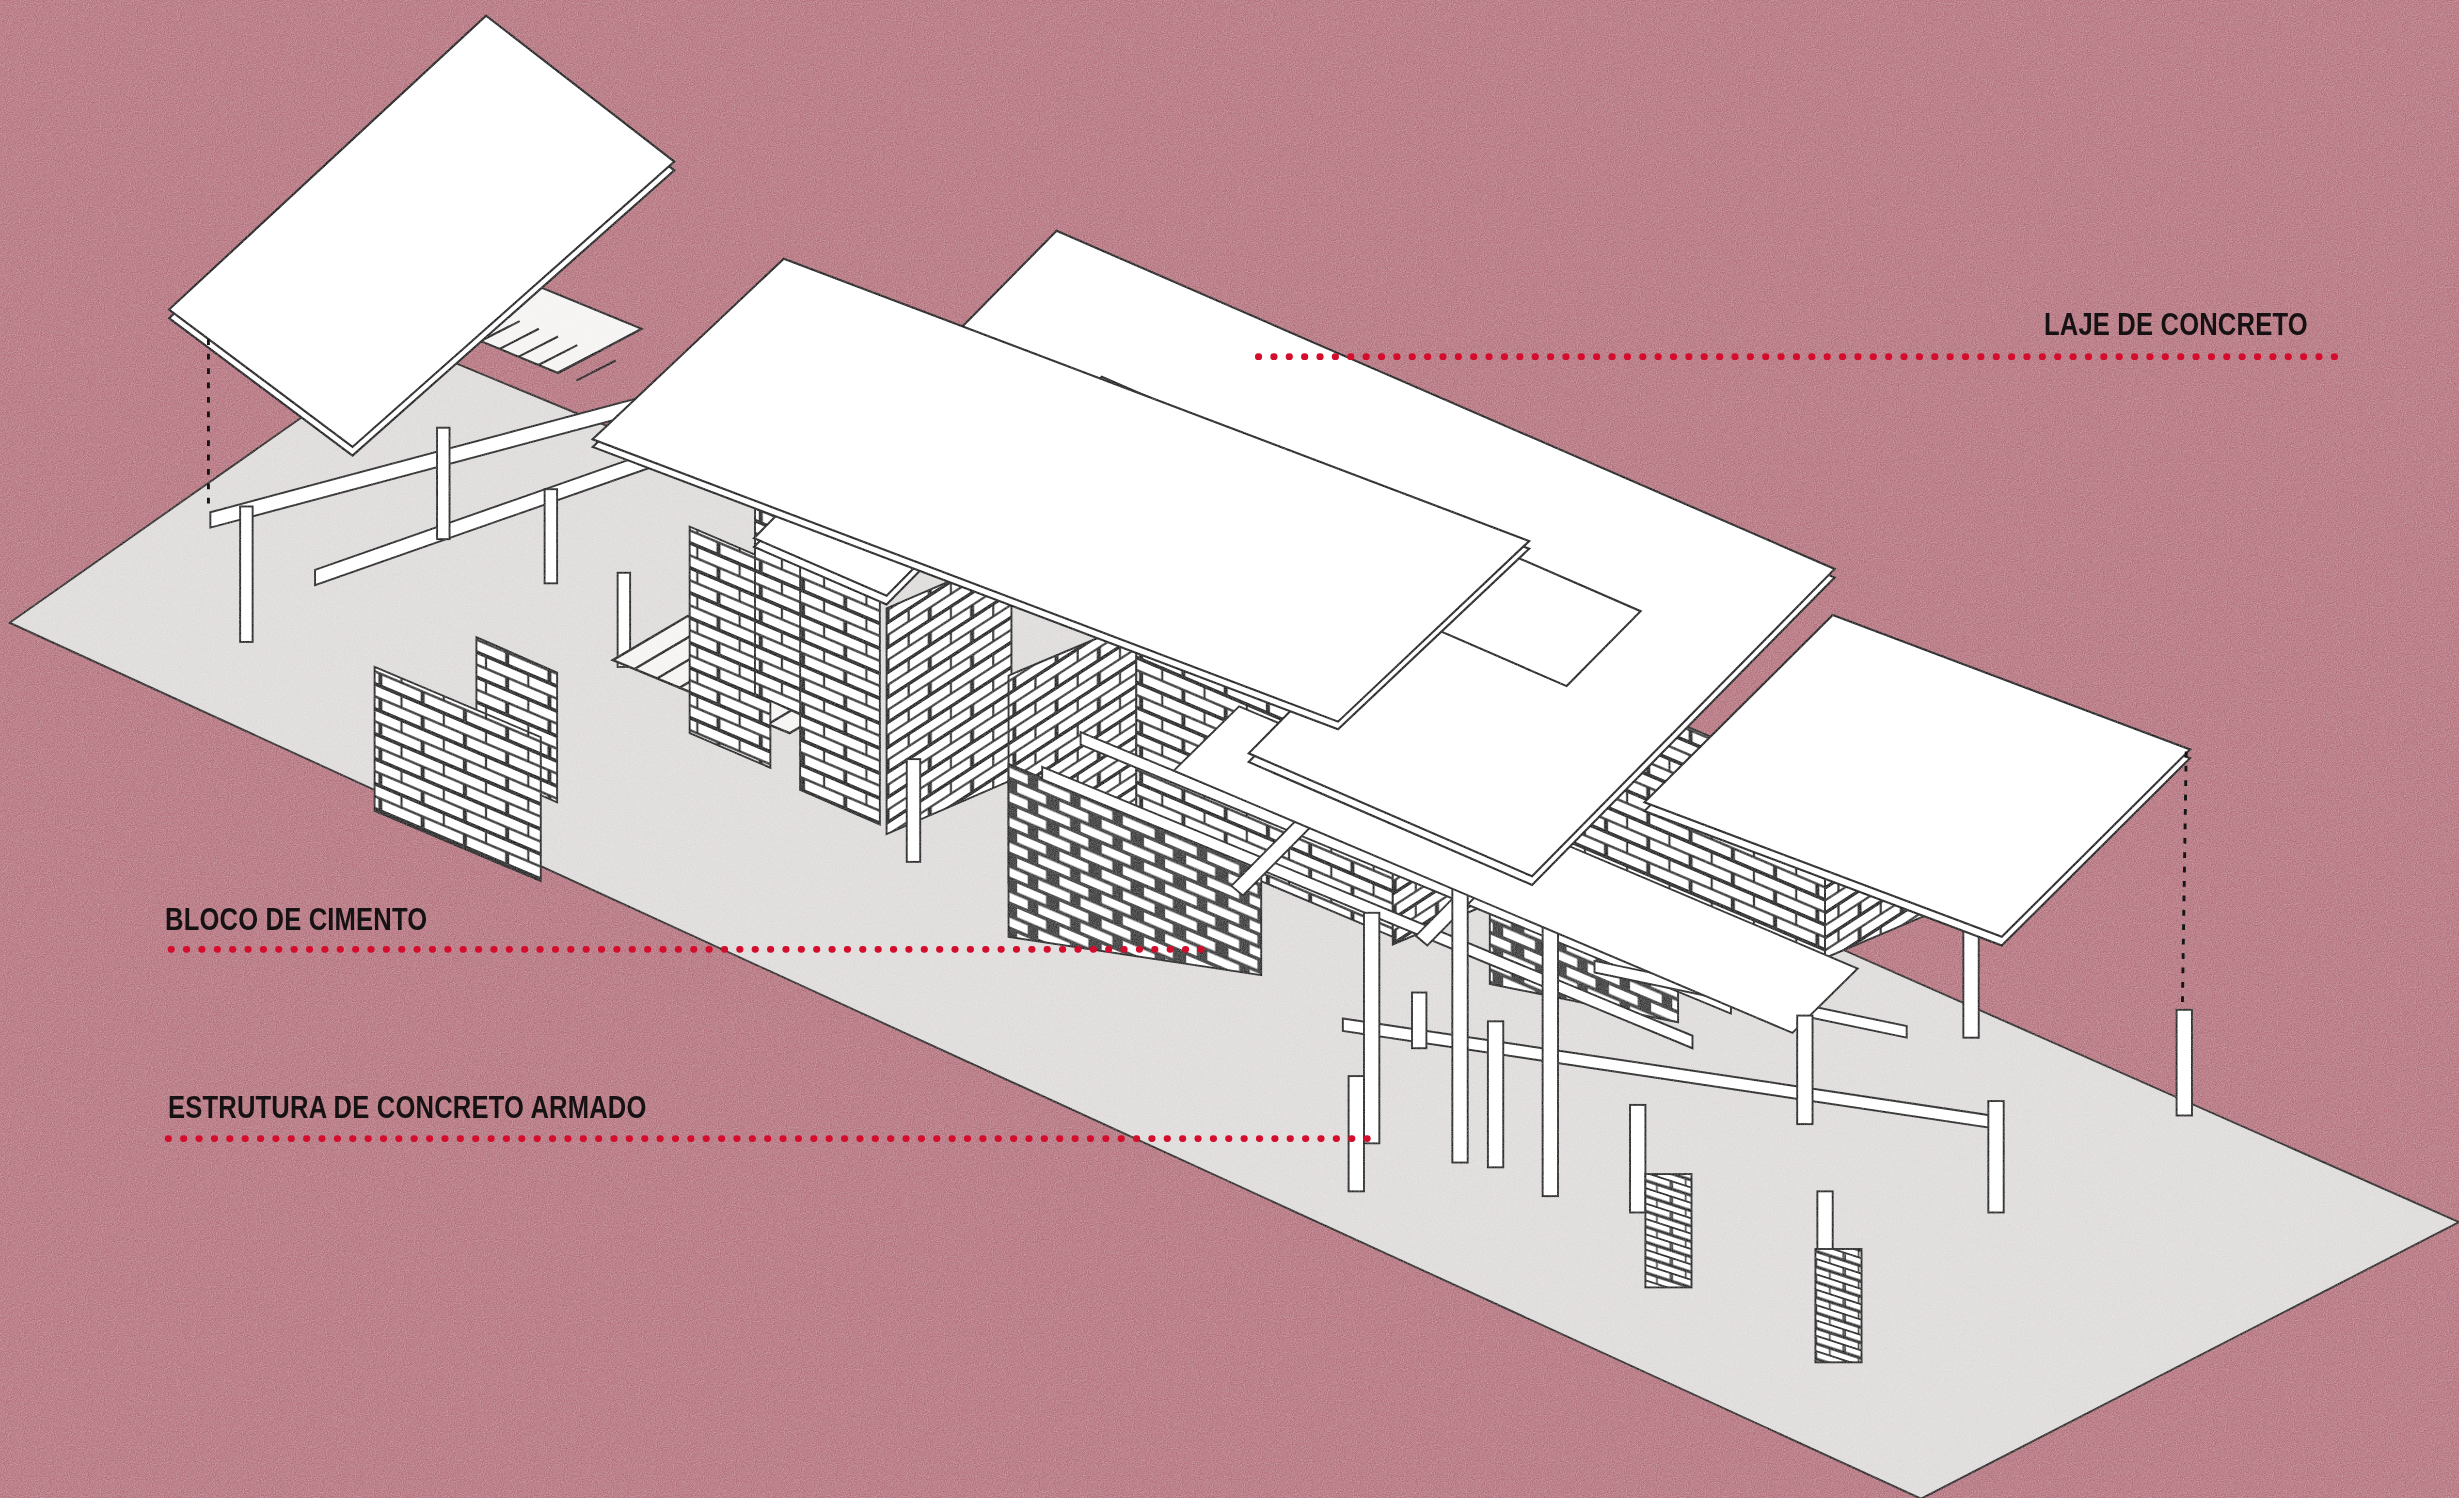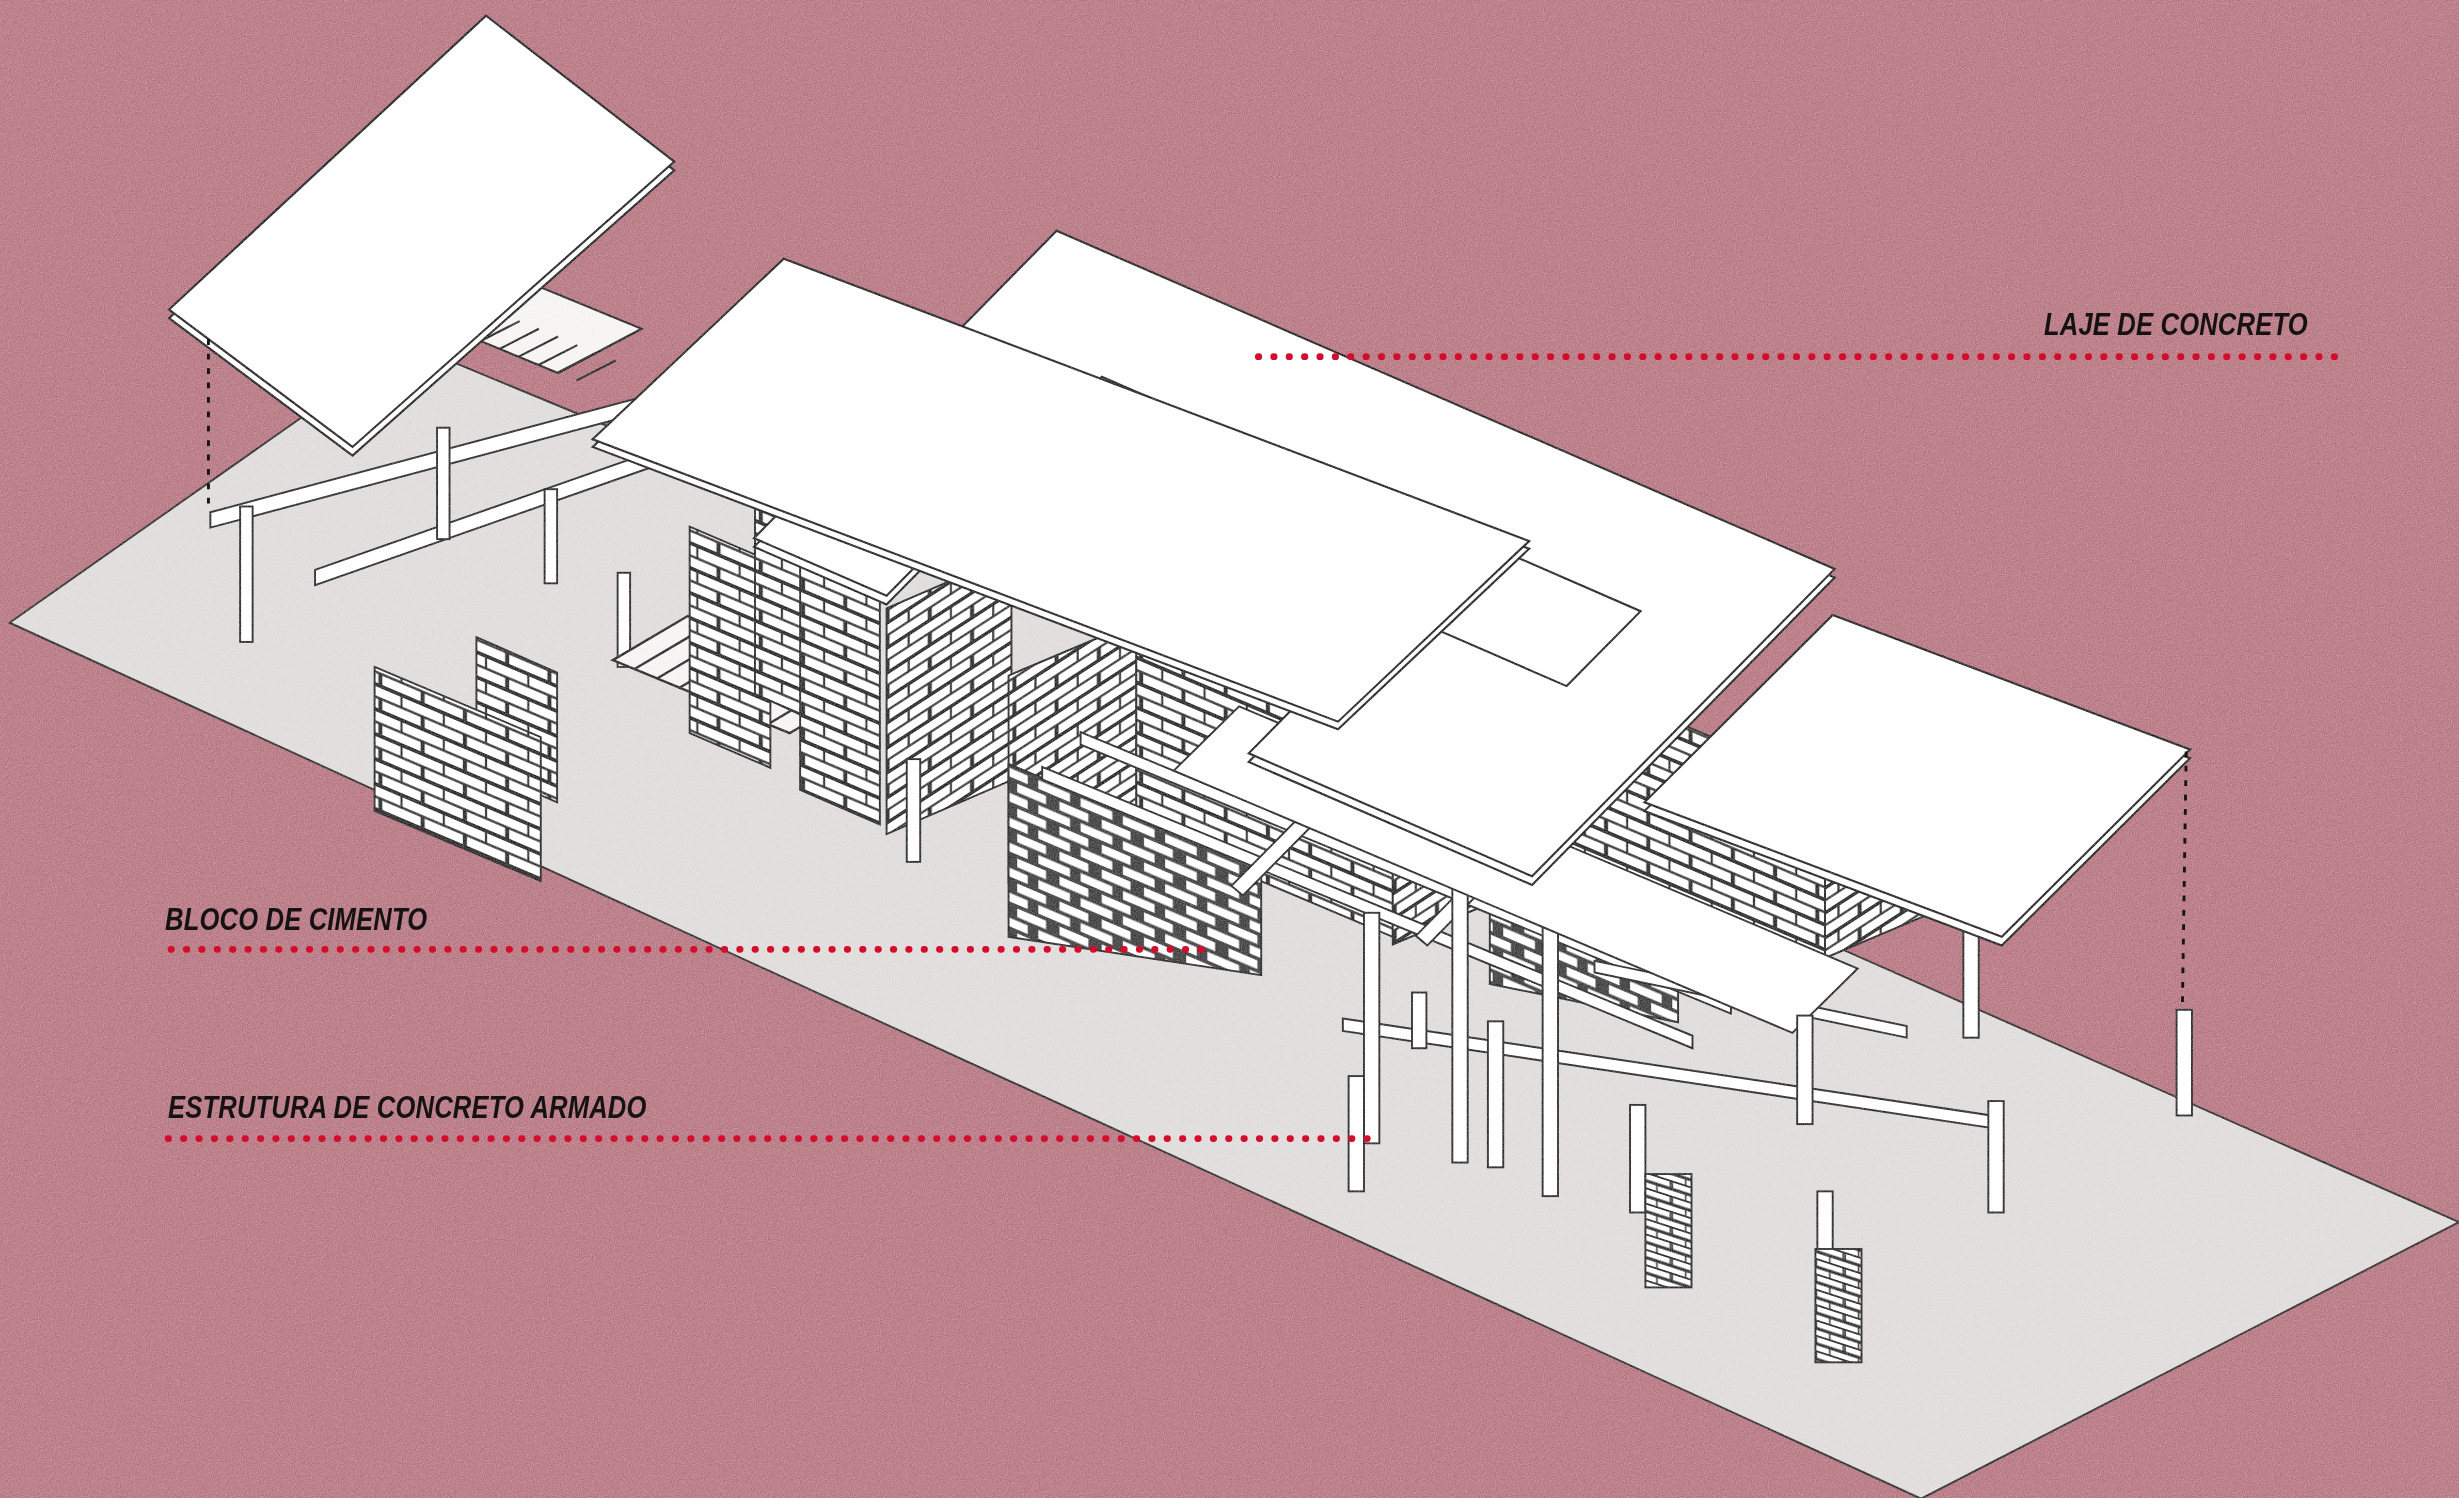--- a/index.html
+++ b/index.html
@@ -1,21 +1,21 @@
 <!DOCTYPE html>
 <html><head>
 <meta charset="utf-8">
 <style>
   html,body{margin:0;padding:0;}
   body{
     width:2459px;height:1499px;overflow:hidden;position:relative;
     font-family:"Liberation Sans",sans-serif;
     background:#b16c78;
   }
-  .stage{position:absolute;left:0;top:0;width:2147px;height:1499px;font-style:italic;}
+  .stage{position:absolute;left:0;top:0;width:2147px;height:1499px;}
   svg{position:absolute;left:0;top:0;}
   .anno-label{
     position:absolute;
     font-weight:800;
     font-size:32px;
     letter-spacing:0.2px;
     color:#161213;
     white-space:nowrap;
     transform:scaleX(.8);
     transform-origin:left center;

